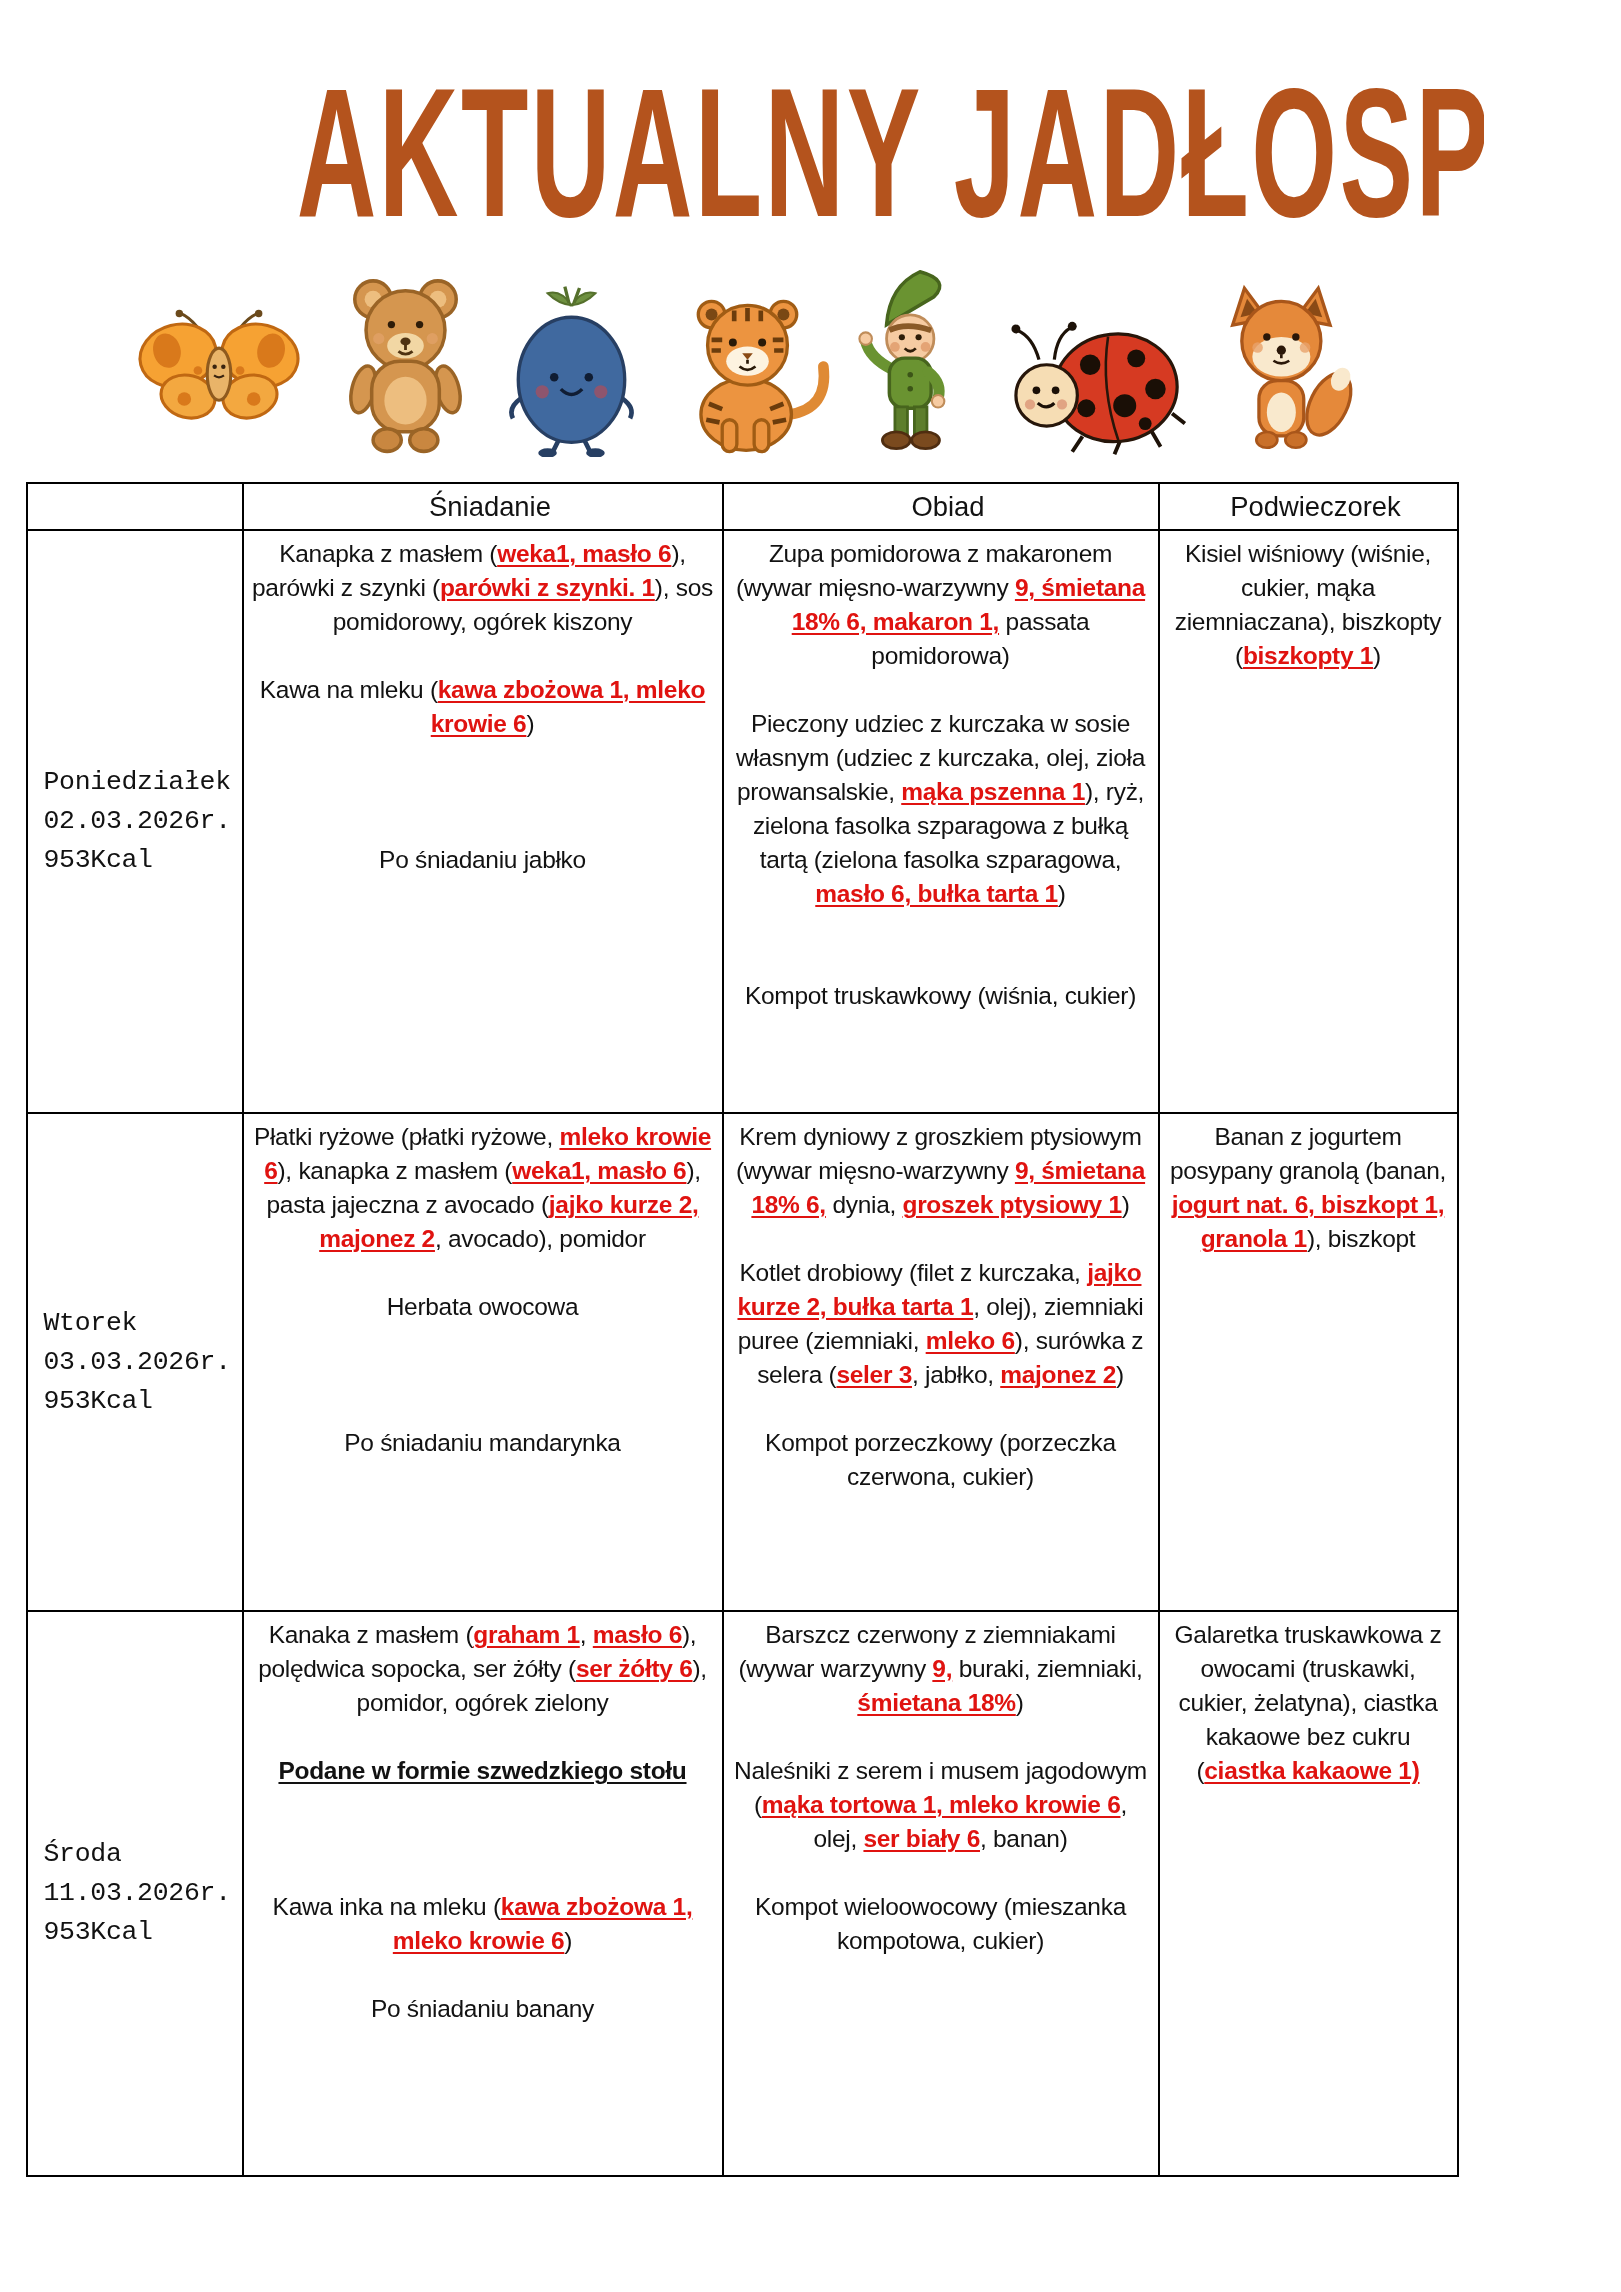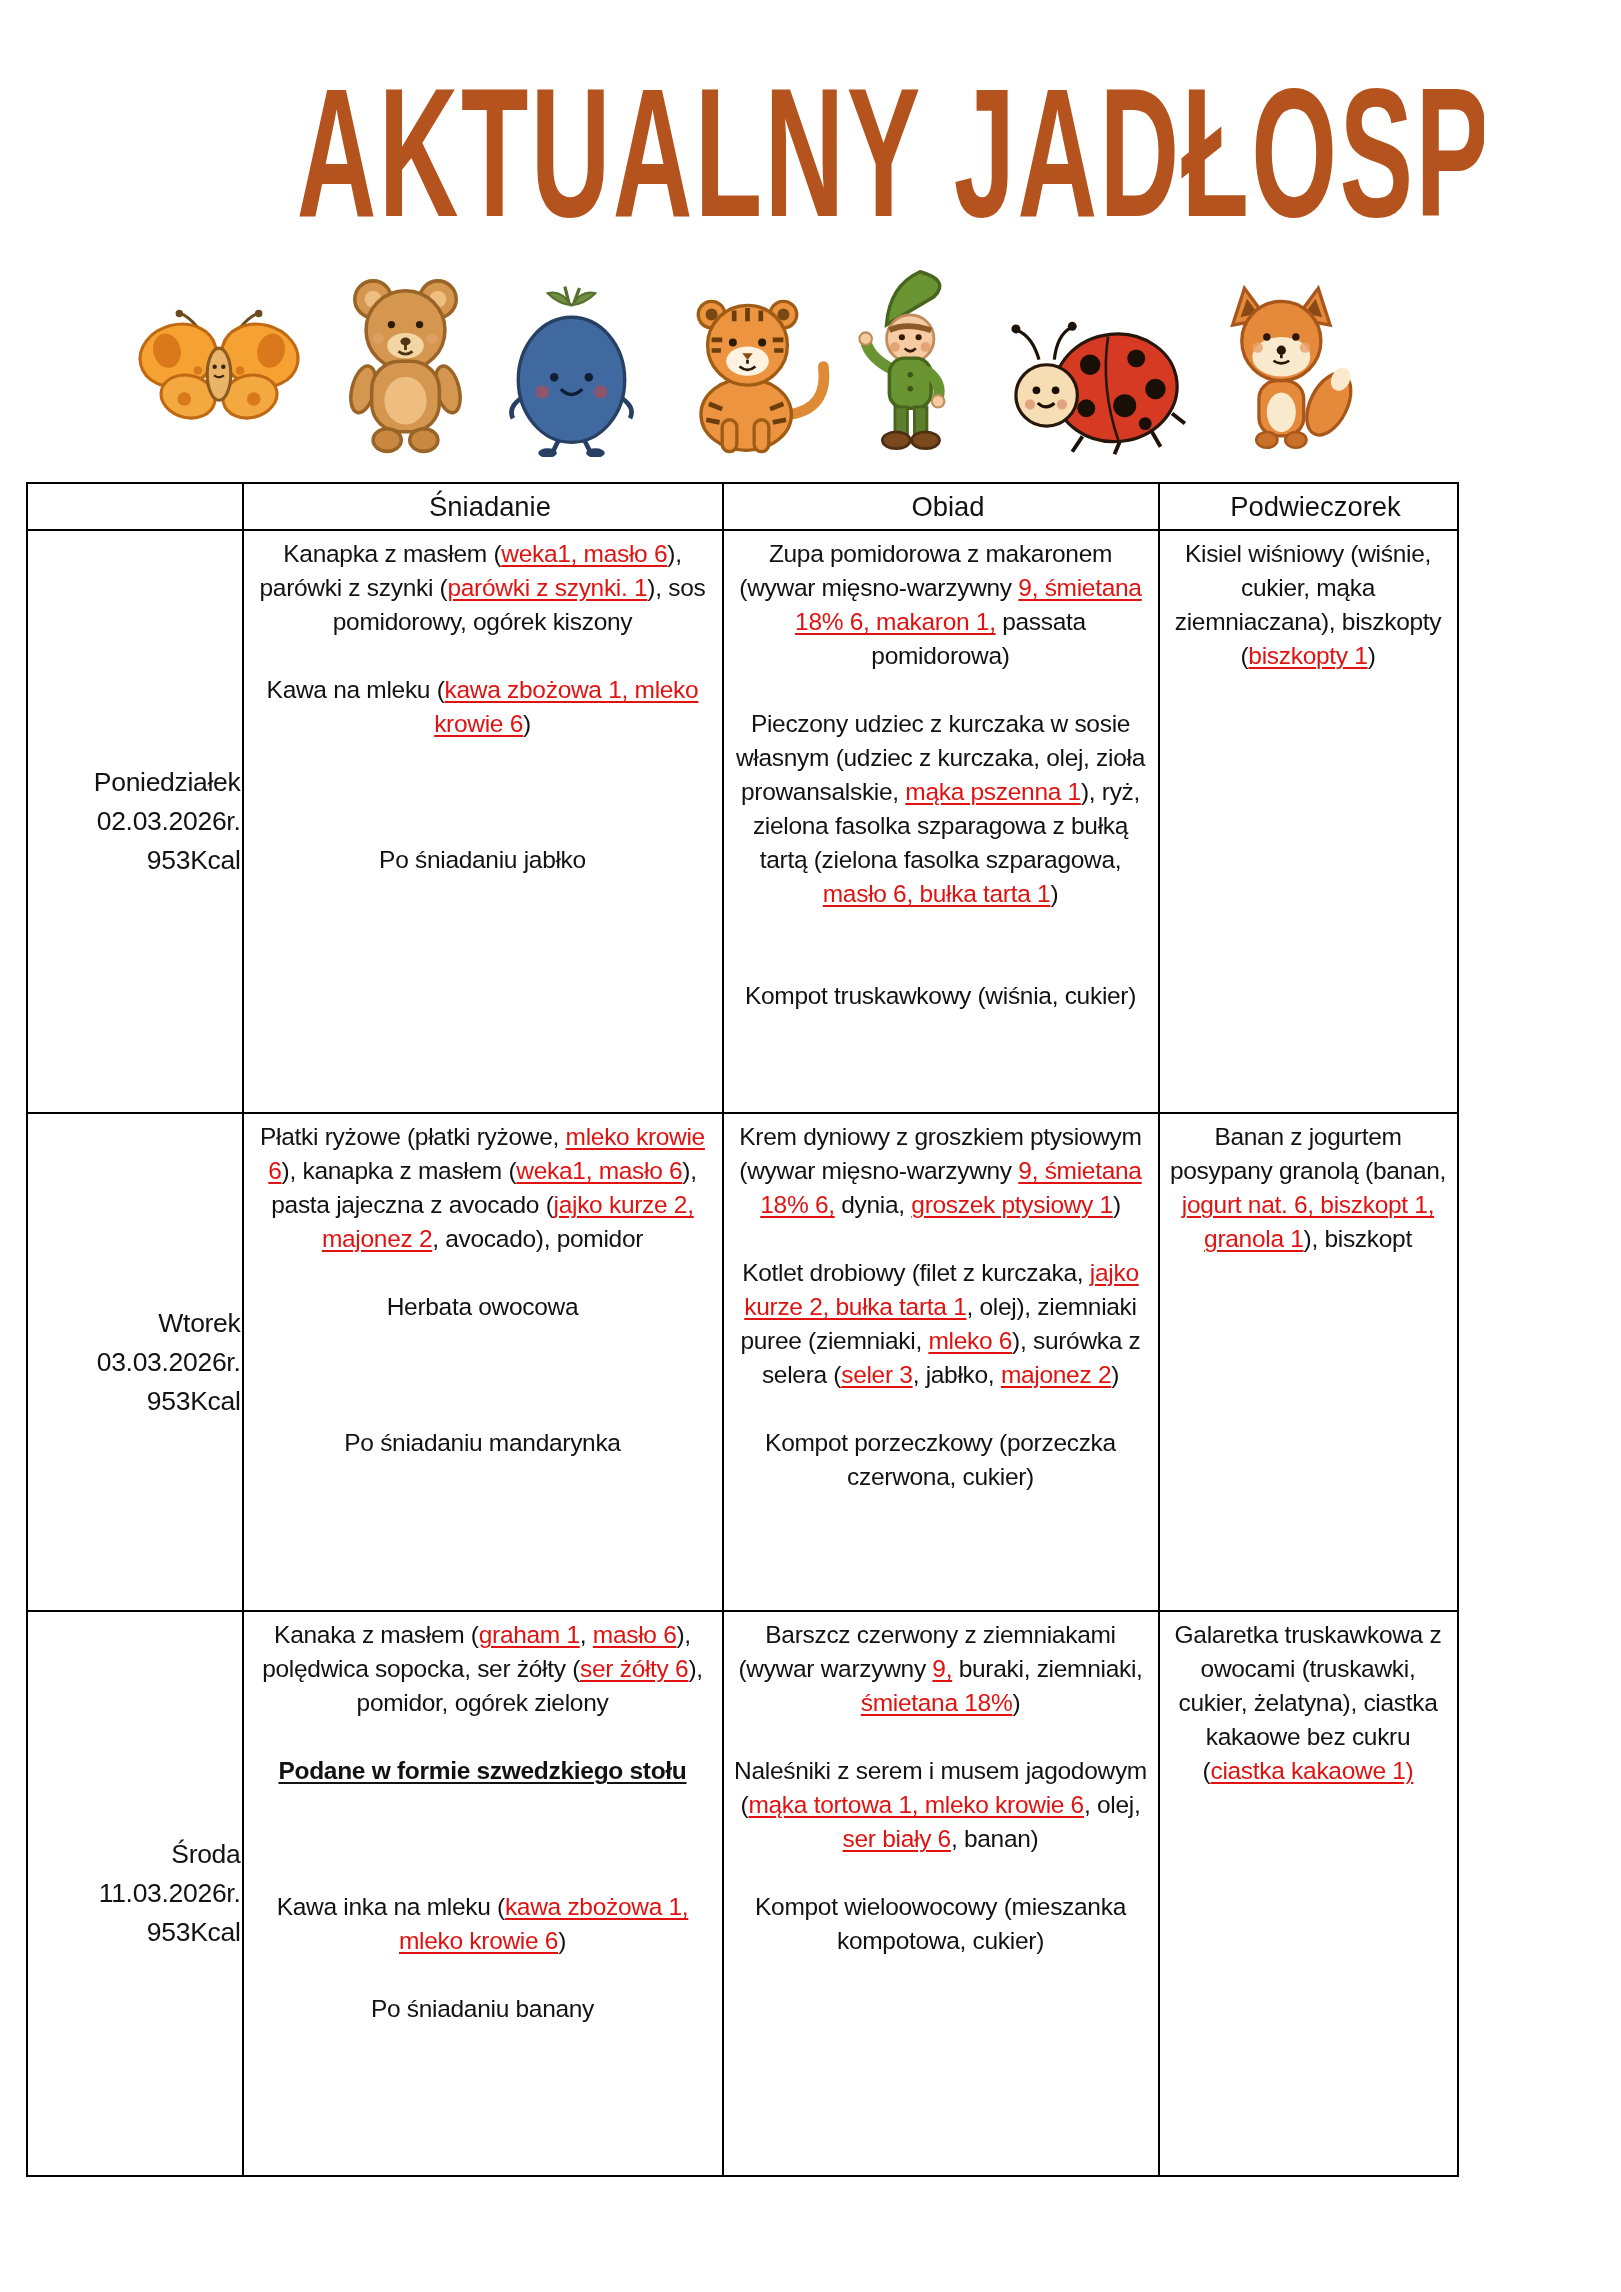--- a/index.html
+++ b/index.html
@@ -14,30 +14,31 @@
   }
   .mascots{
     display:flex;justify-content:center;align-items:flex-end;gap:15.7px;
     height:194px;margin-top:3.9px;
   }
   .mascots svg{display:block;}
   table.menu-table{border-collapse:collapse;margin:25.5px auto 0;table-layout:fixed;}
   .menu-table th,.menu-table td{border:2px solid #000;padding-left:16px;}
   .menu-table th{height:43px;font-size:27.4px;font-weight:400;text-align:center;}
   td.day{
-    text-align:right;vertical-align:middle;font-size:26.5px;line-height:39px;
+    text-align:left;vertical-align:middle;font-size:26.5px;line-height:39px;
     letter-spacing:-0.3px;
+    font-family:Liberation Mono, monospace;
   }
   td.menu{
     vertical-align:top;text-align:center;font-size:24.5px;line-height:34px;
     padding:5.9px 7.8px 0;letter-spacing:-0.3px;overflow:hidden;
   }
   .para{min-height:34px;}
   .red{
-    color:#e01310;font-weight:400;text-decoration:underline;
+    color:#e01310;font-weight:700;text-decoration:underline;
     text-decoration-thickness:2px;text-underline-offset:2.9px;
   }
   .bu{
     font-weight:700;text-decoration:underline;
     text-decoration-thickness:2px;text-underline-offset:2.9px;text-align:right;
   }
 </style>
 </head>
 <body>
 

